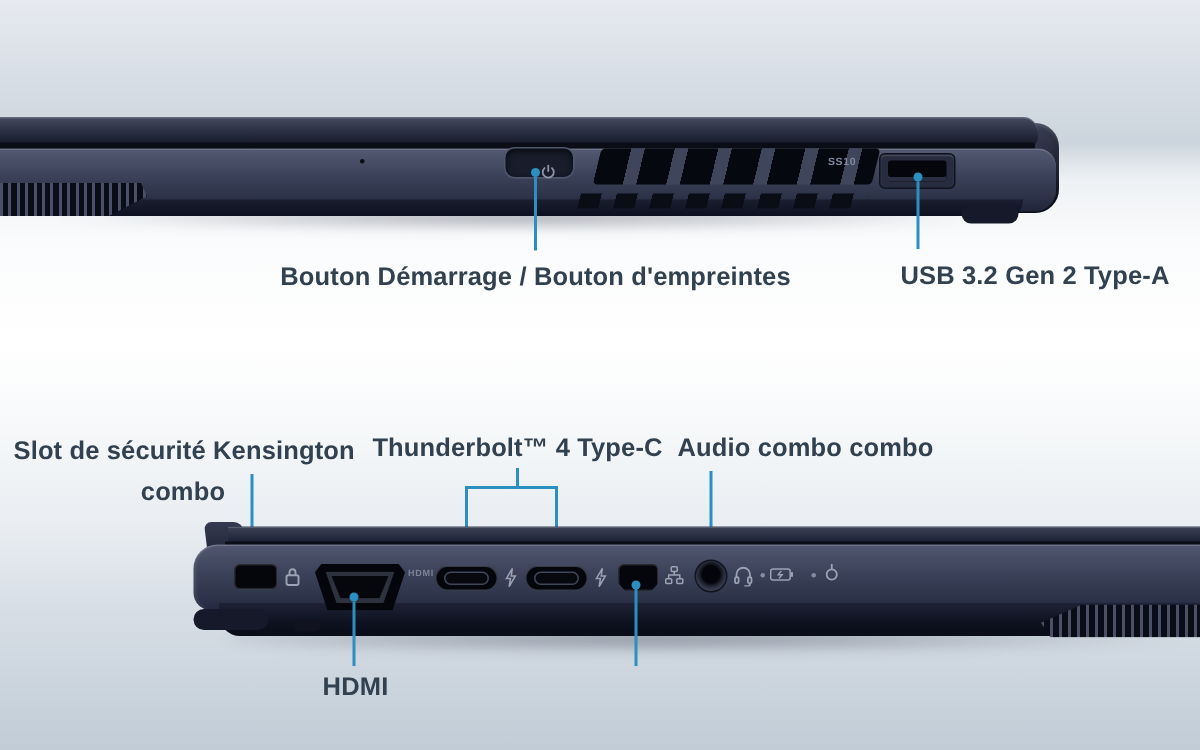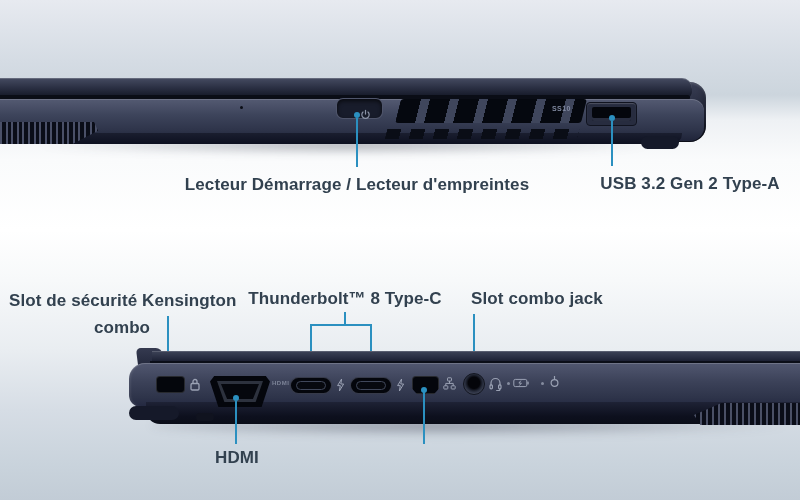--- a/index.html
+++ b/index.html
@@ -171,37 +171,37 @@
 
     <div class="t-usblogo">SS10</div>
     <div class="t-usb">
       <div class="t-usb-inner"></div>
     </div>
     <div class="t-foot"></div>
 
     <div class="co-dot co-power-dot"></div>
     <div class="co-line co-power-line"></div>
     <div class="lbl lbl-power">
-      <div style="position:static;">Lecteur Démarrage / Lecteur d'empreintes</div>
+      <div style="position:static;">Bouton Démarrage / Bouton d'empreintes</div>
     </div>
 
     <div class="co-dot co-usb-dot"></div>
     <div class="co-line co-usb-line"></div>
     <div class="lbl lbl-usb">USB 3.2 Gen 2 Type-A</div>
   </div>
 
   <div style="left:0;top:250px;width:800px;height:250px;">
     <div class="b-shadow" style="top:166px;"></div>
 
     <div class="lbl lbl-kens" style="top:37px;">
       <div style="position:static;">Slot de sécurité Kensington</div>
       <div style="position:static;">combo</div>
     </div>
-    <div class="lbl lbl-tb" style="top:37px;">Thunderbolt™ 8 Type-C</div>
-    <div class="lbl lbl-audio" style="top:37px;">Slot combo jack</div>
+    <div class="lbl lbl-tb" style="top:37px;">Thunderbolt™ 4 Type-C</div>
+    <div class="lbl lbl-audio" style="top:37px;">Audio combo combo</div>
 
     <div class="co-line co-kens-line" style="top:66px;"></div>
     <div class="co-dot co-kens-dot" style="top:128px;"></div>
     <div class="co-line co-tb-stub" style="top:62px;"></div>
     <div class="co-hline co-tb-h" style="top:74px;"></div>
     <div class="co-line co-tb-v1" style="top:76px;"></div>
     <div class="co-line co-tb-v2" style="top:76px;"></div>
     <div class="co-dot co-tb-dot1" style="top:128px;"></div>
     <div class="co-dot co-tb-dot2" style="top:130px;"></div>
     <div class="co-line co-audio-line" style="top:64px;"></div>

